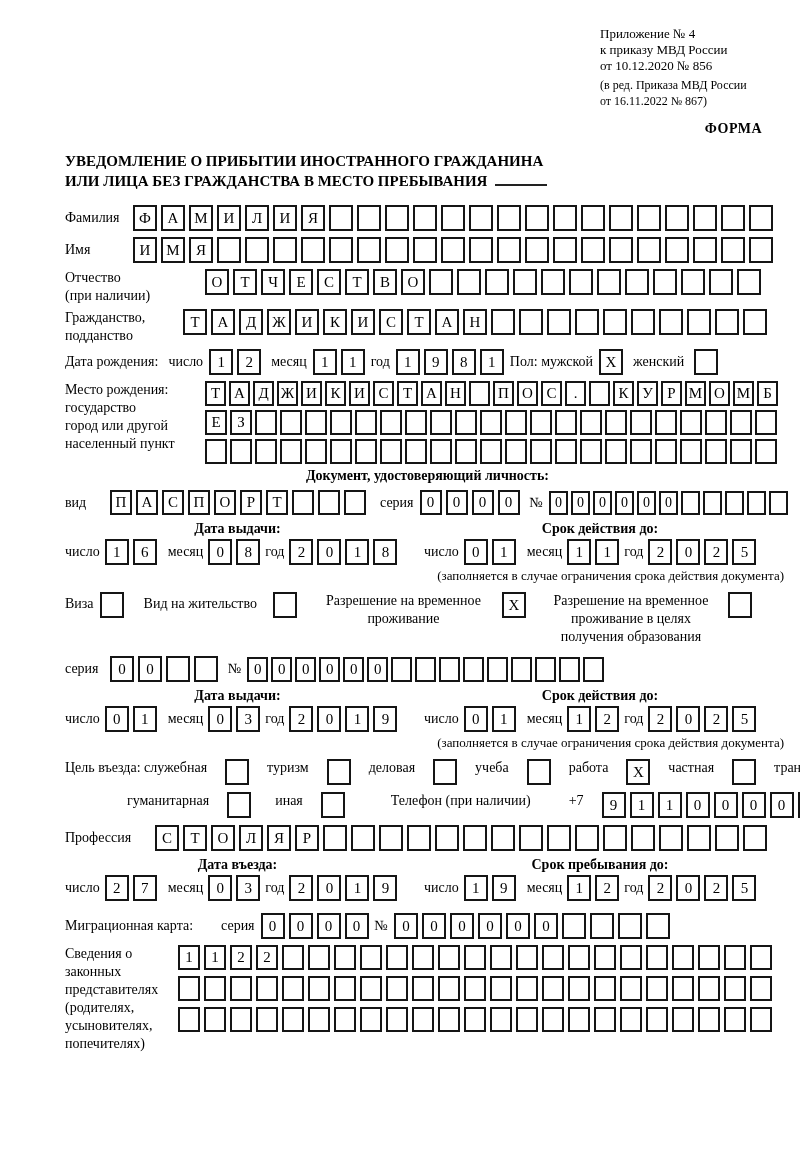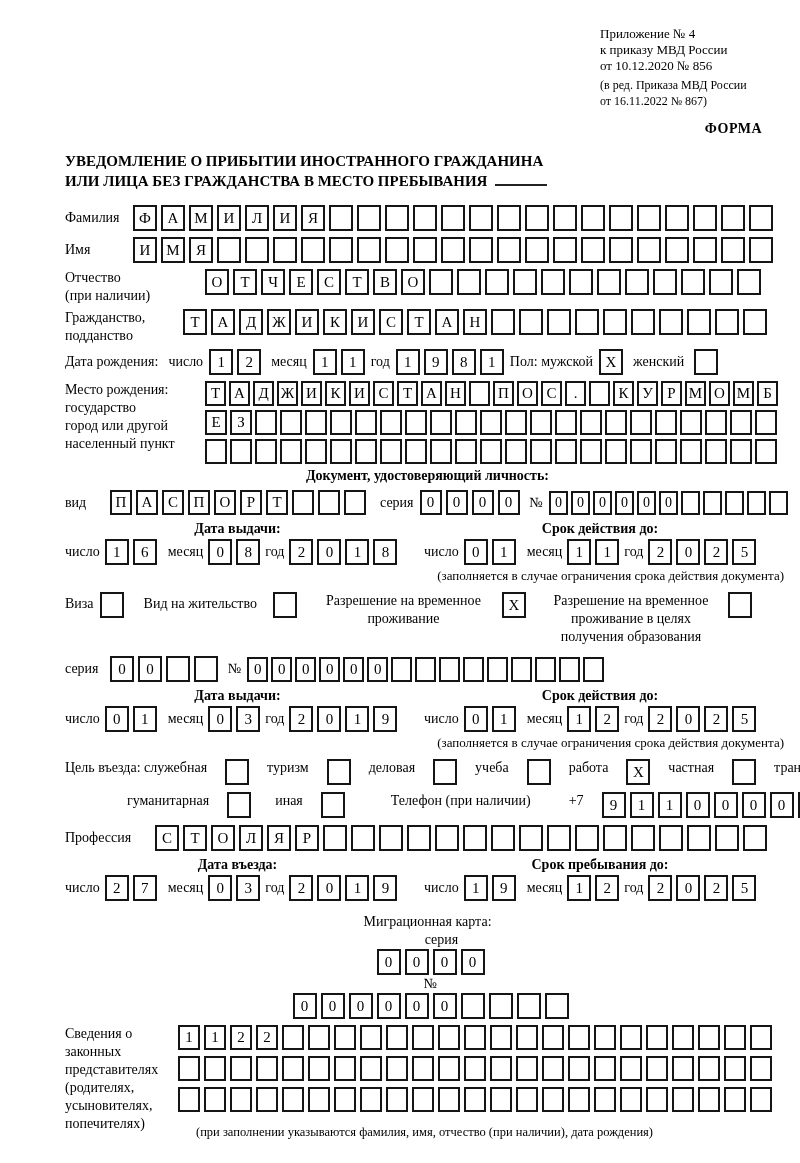--- a/index.html
+++ b/index.html
@@ -616,21 +616,21 @@
       <span class="lbl">год</span>
       <span class="cellrow">
           <span class="cell">2</span>
           <span class="cell">0</span>
           <span class="cell">2</span>
           <span class="cell">5</span>
         </span>
     </div>
   </div>
 
-  <div class="frow" style="margin-top:12px;flex-direction:column;">
+  <div class="frow" style="margin-top:12px;">
     <span class="lbl">Миграционная карта:</span>
     <span class="lbl ml28">серия</span>
     <span class="cellrow ml6">
         <span class="cell">0</span>
         <span class="cell">0</span>
         <span class="cell">0</span>
         <span class="cell">0</span>
       </span>
     <span class="lbl ml6">№</span>
     <span class="cellrow ml6">
@@ -725,17 +725,16 @@
           <span class="cell"></span>
           <span class="cell"></span>
           <span class="cell"></span>
           <span class="cell"></span>
           <span class="cell"></span>
           <span class="cell"></span>
           <span class="cell"></span>
           <span class="cell"></span>
           <span class="cell"></span>
         </span>
-      <div class="repnote" style="margin-left:18px;">(при заполнении указываются фамилия, имя, отчество (при наличии), дата рождения)</div>
     </div>
   </div>
 
 </div>
 
 </body></html>

